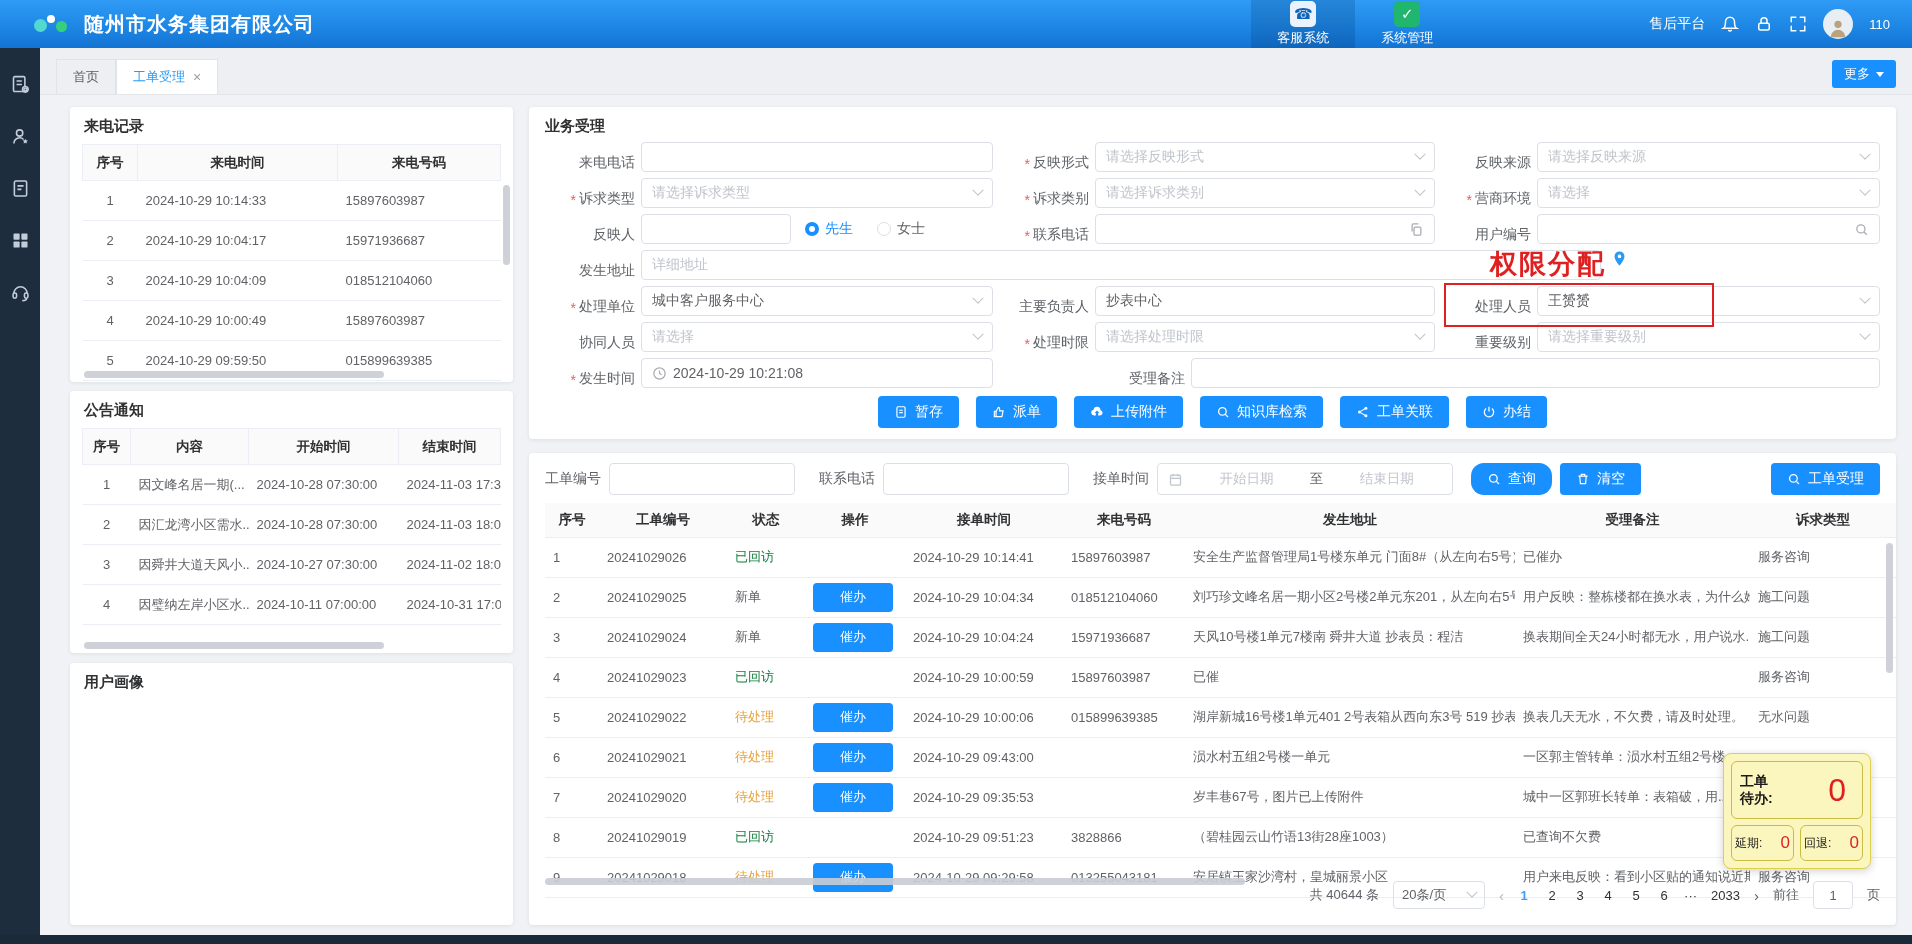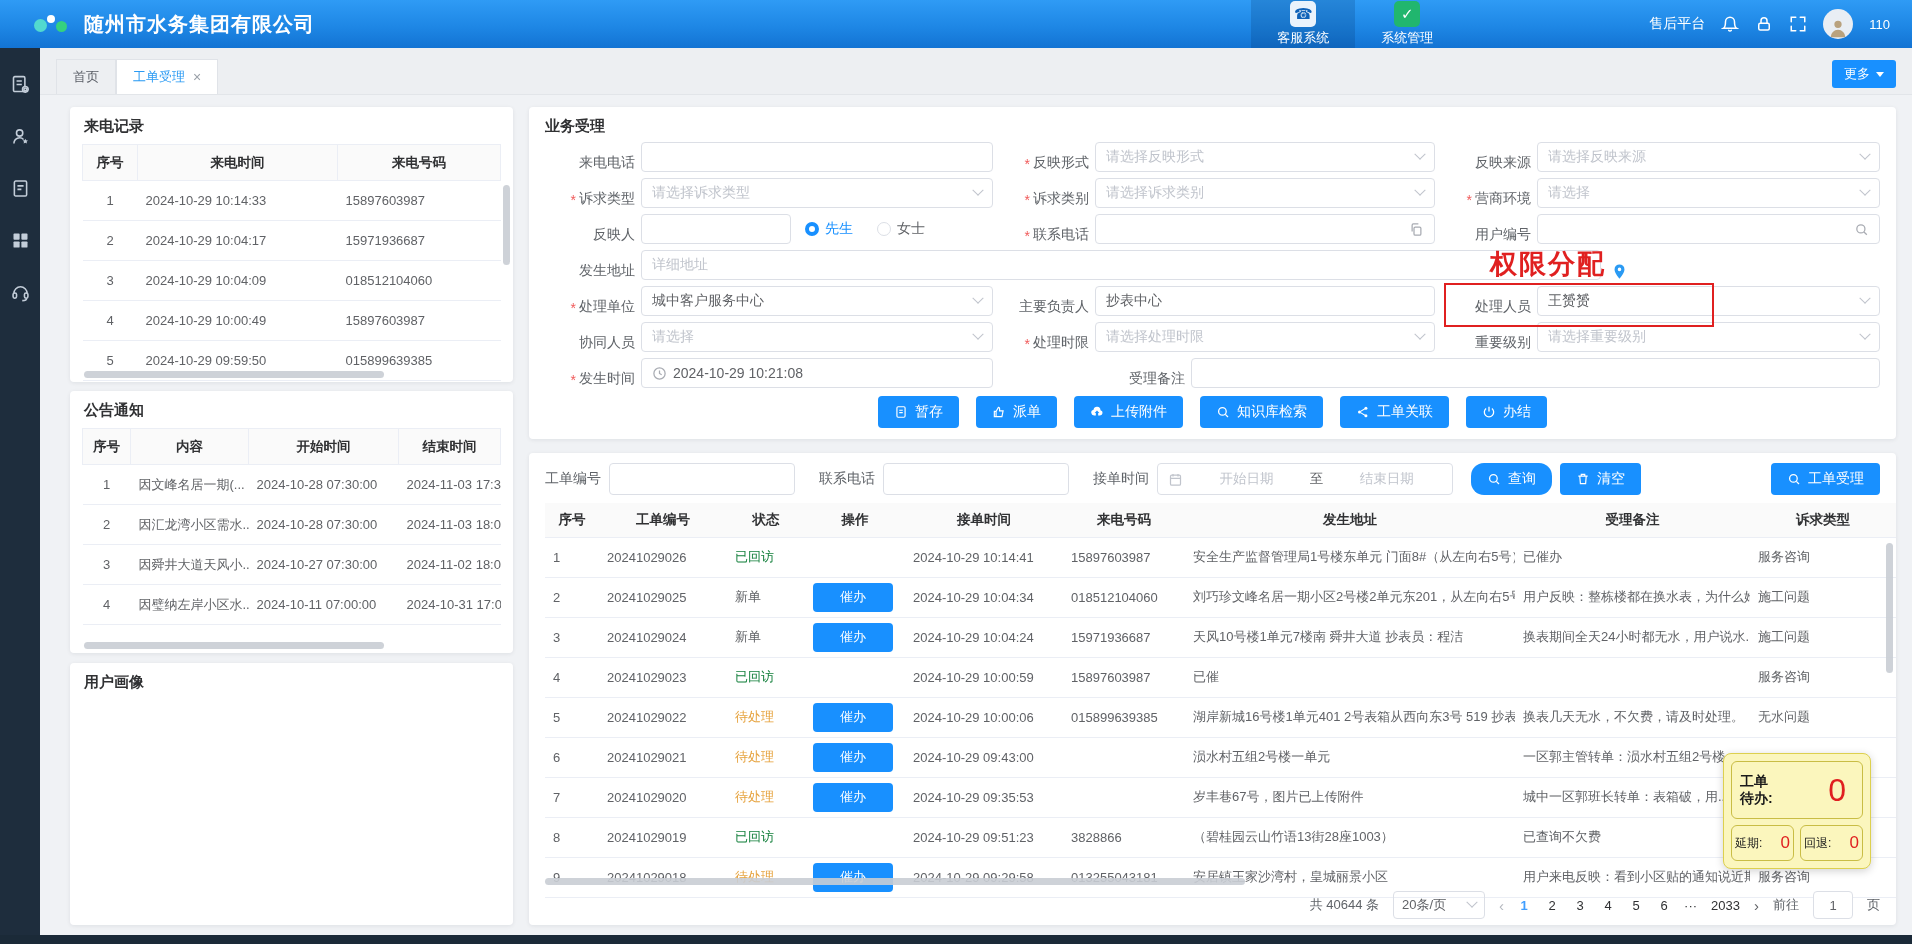--- a/index.html
+++ b/index.html
@@ -85,21 +85,21 @@
   .chev { width:8px; height:8px; border-right:1.5px solid #c0c4cc; border-bottom:1.5px solid #c0c4cc;
     transform:rotate(45deg) translate(-2px,-2px); margin-left:auto; flex:none; }
   .suffix-ico { margin-left:auto; width:15px; height:15px; color:#a8abb2; flex:none; }
   .prefix-ico { width:15px; height:15px; color:#a8abb2; flex:none; }
   .radio-wrap { display:flex; align-items:center; gap:24px; margin-left:14px; }
   .radio { display:flex; align-items:center; gap:6px; font-size:14px; cursor:pointer; }
   .rdot { width:14px; height:14px; border-radius:50%; border:1px solid #dcdfe6; background:#fff; flex:none; }
   .rdot.on { border:4px solid #1890ff; }
   .radio.sel span.rl { color:#1890ff; }
   .radio span.rl { color:#606266; }
-  .addr-row { grid-column:2 / 7; display:flex; align-items:flex-end; gap:10px; }
+  .addr-row { grid-column:2 / 7; display:flex; align-items:flex-start; gap:10px; }
   .addr-row .field { width:960px; }
   .pin-ico { width:17px; height:17px; color:#2a9af3; }
   .note-row { grid-column:4 / 7; display:flex; align-items:center; gap:6px; }
   .note-row .flabel { width:90px; flex:none; }
   .note-row .field { flex:1; }
   .btn-row { display:flex; justify-content:center; gap:17px; margin-top:8px; }
   .blue-btn { background:#1890ff; color:#fff; border:none; border-radius:4px; height:32px;
     padding:0 16px; font-size:14px; display:flex; align-items:center; gap:7px; cursor:pointer; white-space:nowrap; }
   .bico { width:14px; height:14px; }
 
@@ -122,21 +122,21 @@
   table.orders th { background:#fafafa; font-size:13.5px; color:#303133; font-weight:bold; height:34px;
     border-bottom:1px solid #ebeef5; text-align:center; white-space:nowrap; overflow:hidden; }
   table.orders td { font-size:13px; color:#606266; height:40px; border-bottom:1px solid #ebeef5;
     padding:0 8px; white-space:nowrap; overflow:hidden; }
   td.link { color:#409eff; cursor:pointer; }
   .st-visited { color:#15803d; }
   .st-pending { color:#e6a23c; }
   .st-new { color:#606266; }
   .urge-btn { background:#1890ff; color:#fff; border:none; border-radius:4px; height:29px; width:80px; font-size:13px; cursor:pointer; }
 
-  .pagination { position:absolute; right:16px; bottom:6px; display:flex; align-items:center; gap:14px;
+  .pagination { position:absolute; right:16px; bottom:16px; display:flex; align-items:center; gap:14px;
     font-size:13px; color:#5f6368; }
   .psize { height:28px; border:1px solid #dcdfe6; border-radius:4px; width:92px; display:flex;
     align-items:center; padding:0 8px; color:#606266; cursor:pointer; }
   .pgs { display:flex; align-items:center; gap:16px; }
   .pg { color:#303133; cursor:pointer; min-width:12px; text-align:center; }
   .pg.on { color:#409eff; font-weight:bold; }
   .parrow { color:#b4b8bf; font-size:15px; cursor:pointer; }
   .parrow.r { color:#606266; }
   .goto-input { width:40px; height:28px; border:1px solid #dcdfe6; border-radius:4px; text-align:center;
     font-size:13px; color:#606266; outline:none; }

